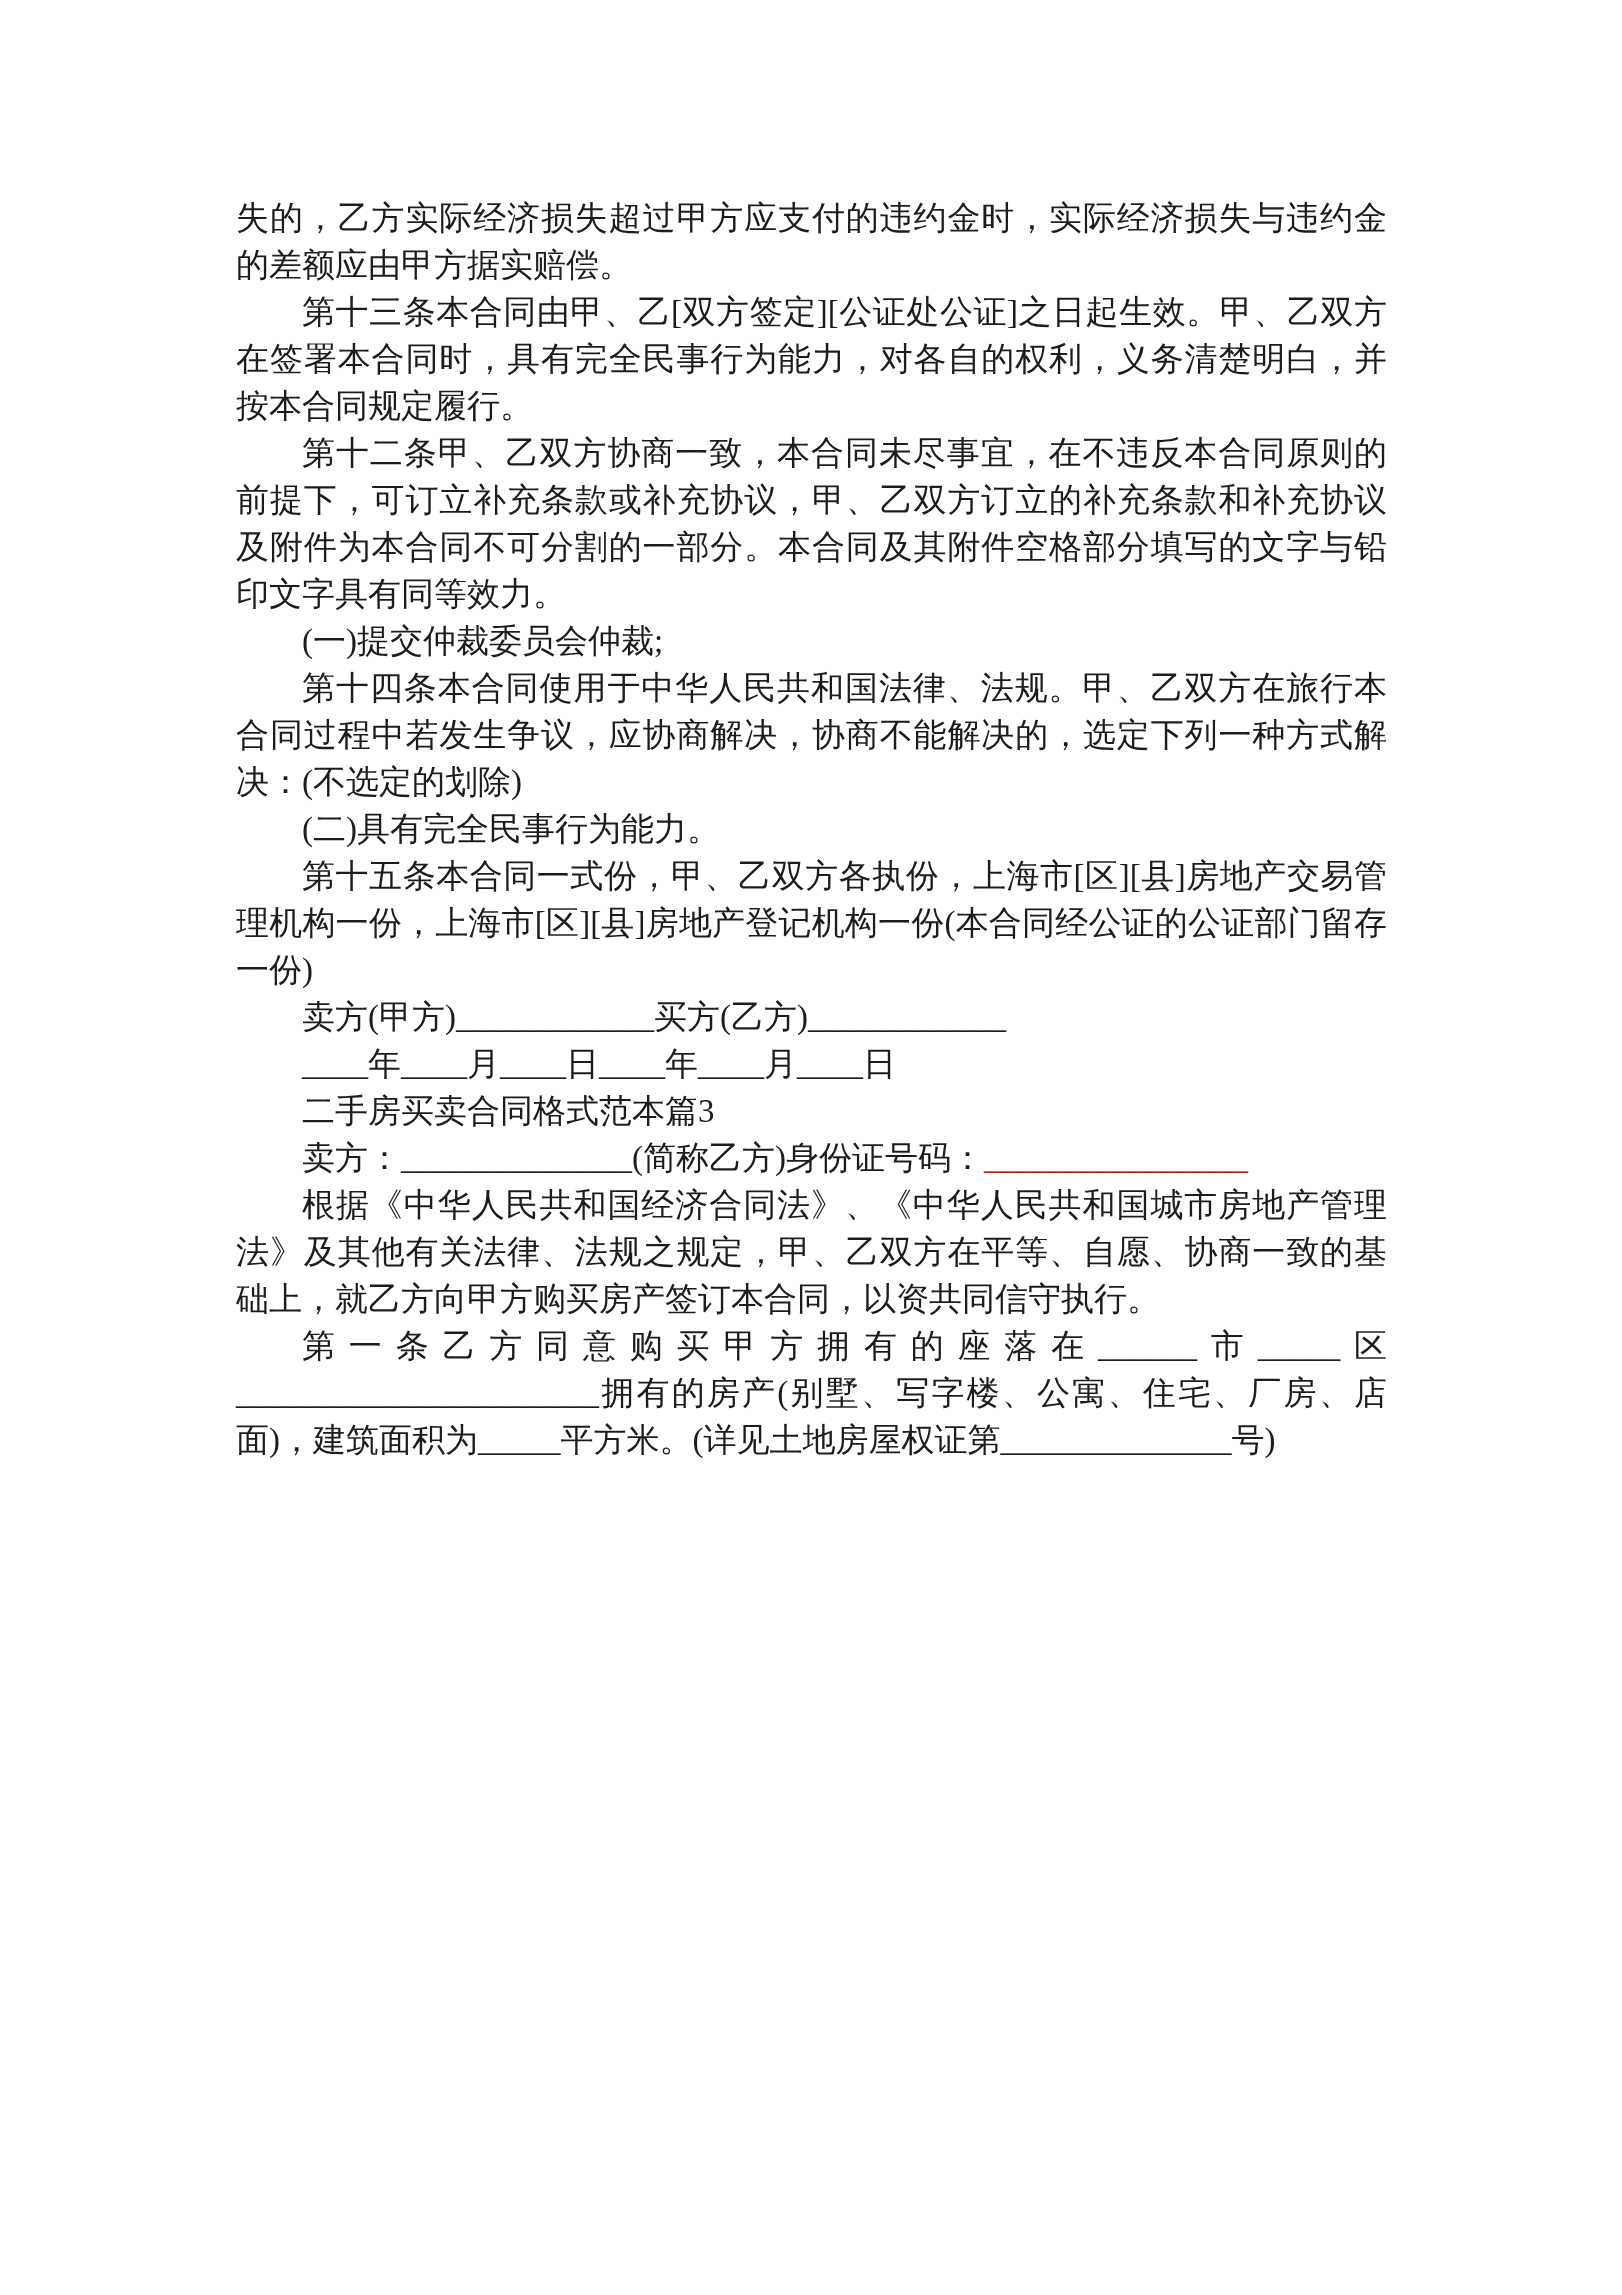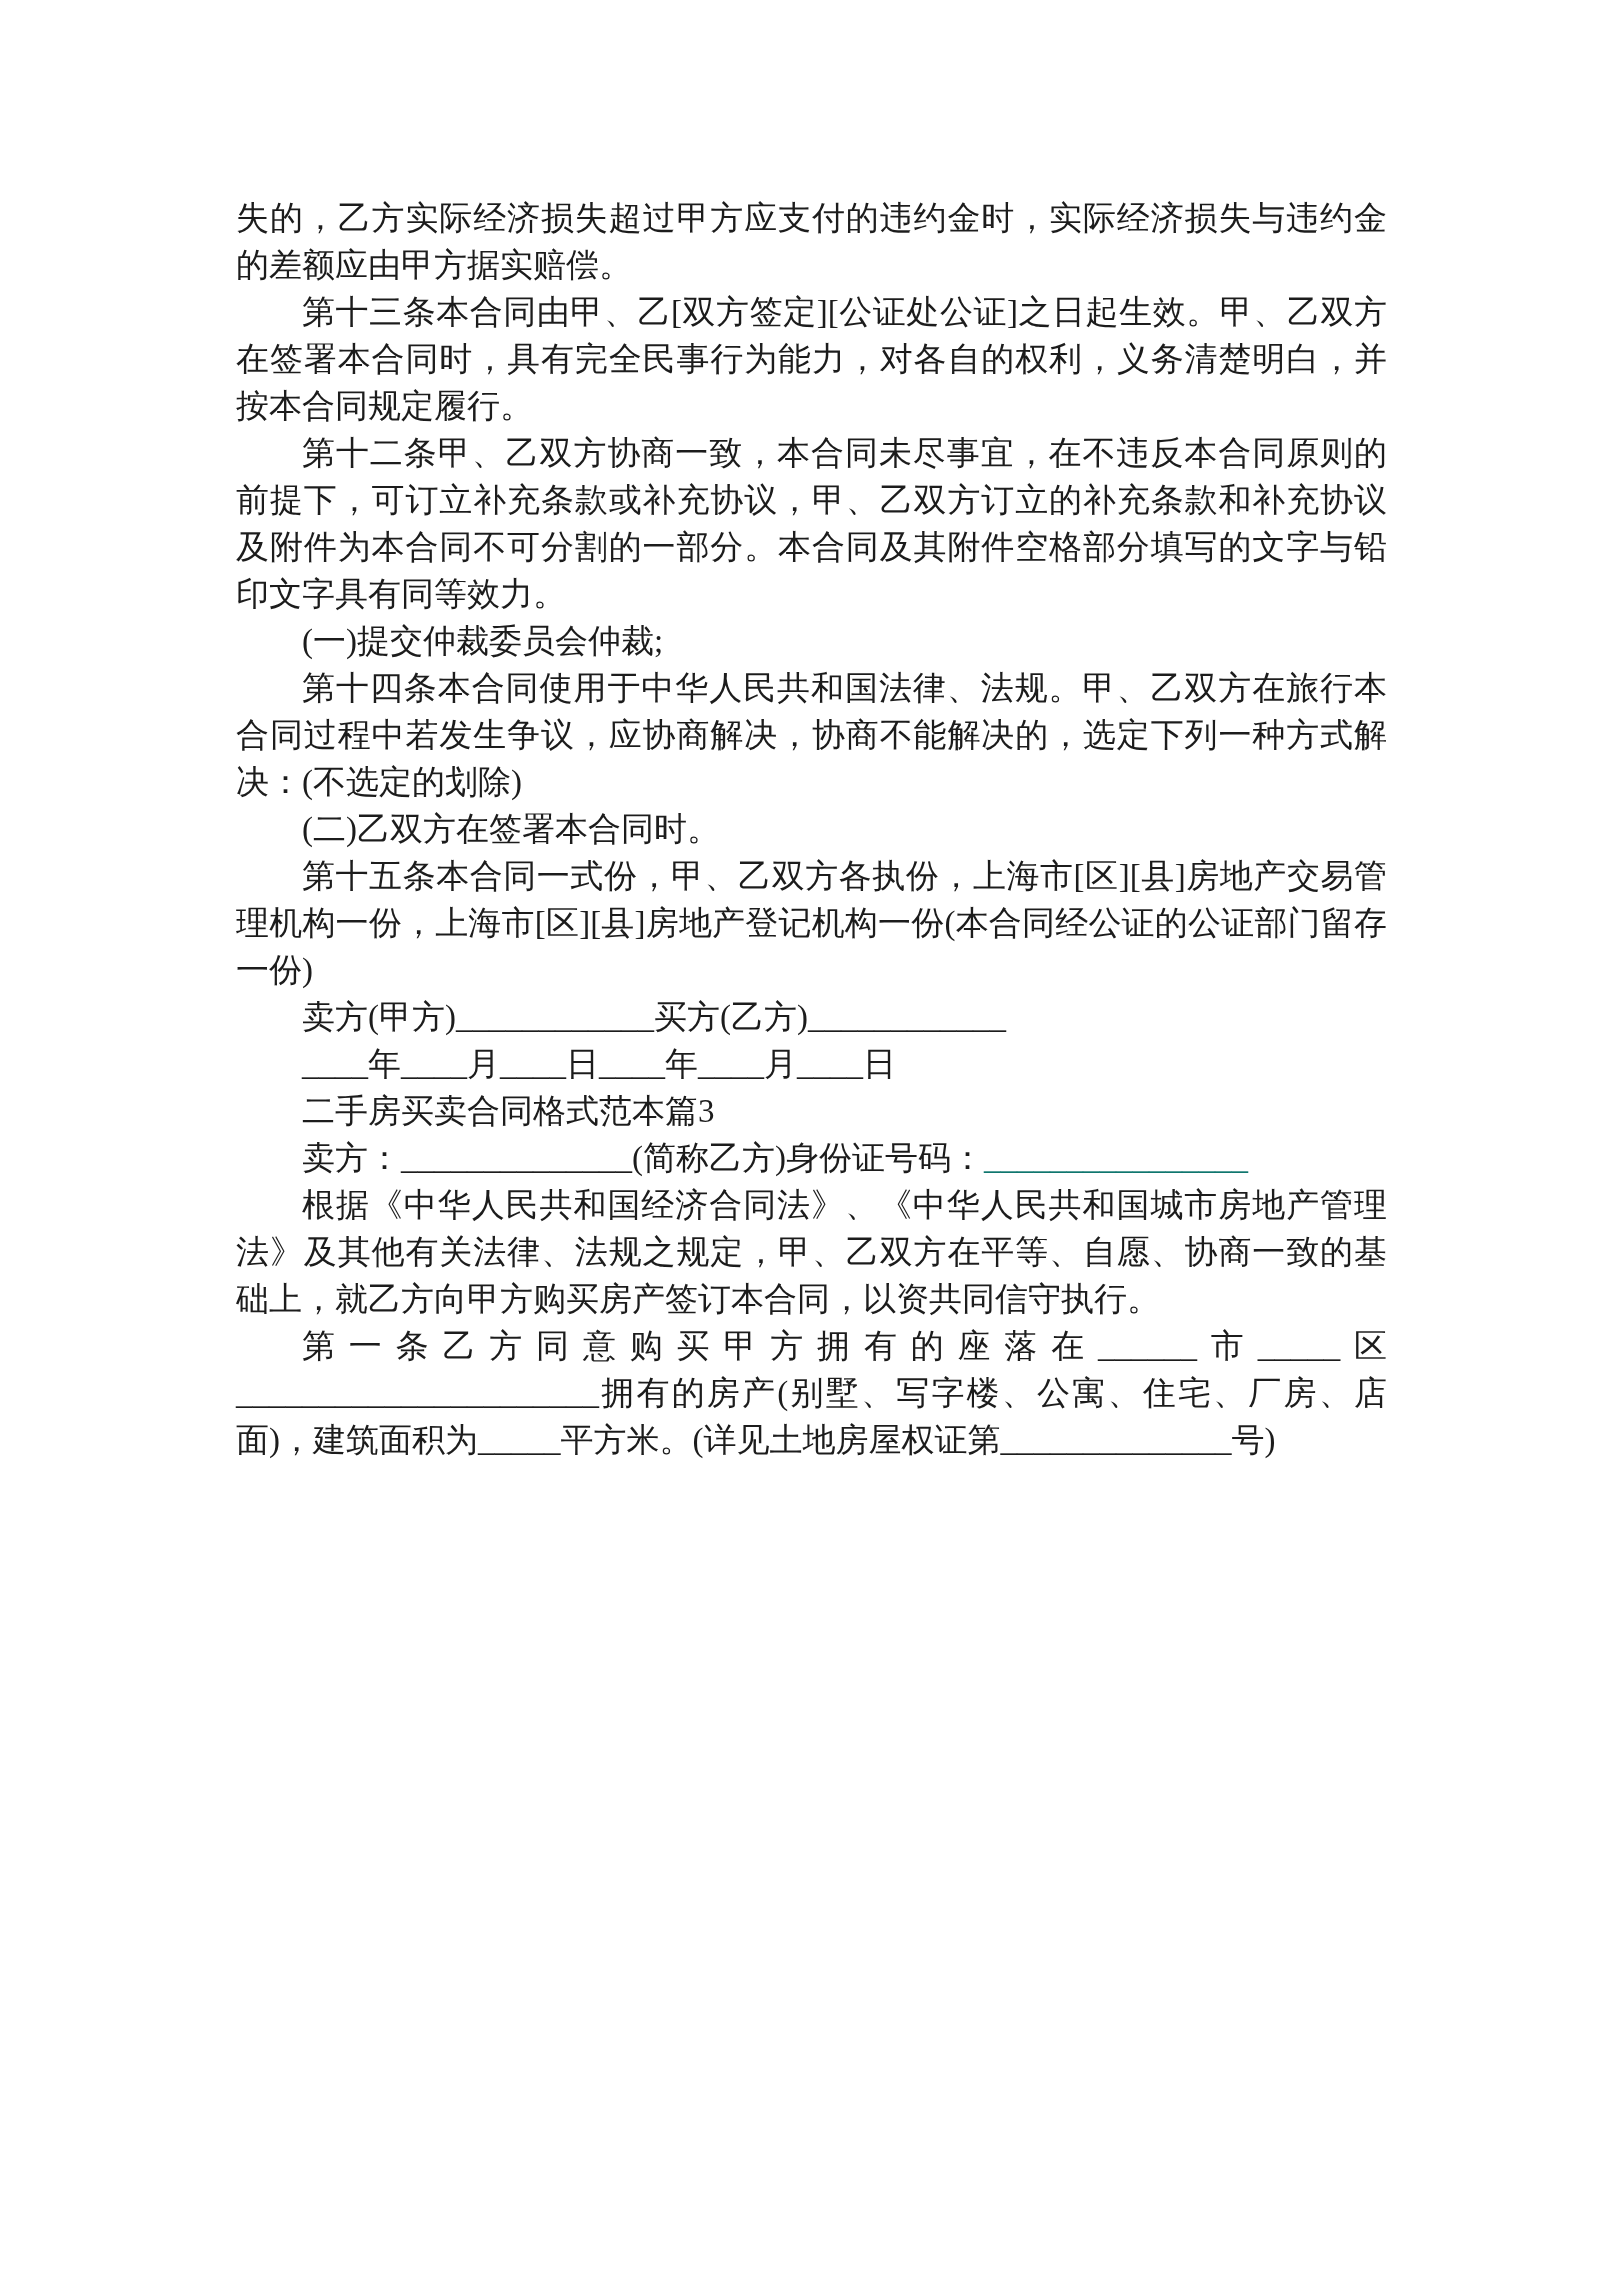--- a/index.html
+++ b/index.html
@@ -28,40 +28,40 @@
     word-break: normal;
   }
   .doc p {
     margin: 0;
     padding: 0;
   }
   .doc p.indent {
     text-indent: 2em;
   }
   .muted {
-    color: #0f766e;
+    color: #b91c1c;
   }
 </style>
 </head>
 <body>
 
 <div class="page">
   <div class="doc">
 
     <p>失的，乙方实际经济损失超过甲方应支付的违约金时，实际经济损失与违约金的差额应由甲方据实赔偿。</p>
 
     <p class="indent">第十三条本合同由甲、乙[双方签定][公证处公证]之日起生效。甲、乙双方在签署本合同时，具有完全民事行为能力，对各自的权利，义务清楚明白，并按本合同规定履行。</p>
 
     <p class="indent">第十二条甲、乙双方协商一致，本合同未尽事宜，在不违反本合同原则的前提下，可订立补充条款或补充协议，甲、乙双方订立的补充条款和补充协议及附件为本合同不可分割的一部分。本合同及其附件空格部分填写的文字与铅印文字具有同等效力。</p>
 
     <p class="indent">(一)提交仲裁委员会仲裁;</p>
 
     <p class="indent">第十四条本合同使用于中华人民共和国法律、法规。甲、乙双方在旅行本合同过程中若发生争议，应协商解决，协商不能解决的，选定下列一种方式解决：(不选定的划除)</p>
 
-    <p class="indent">(二)乙双方在签署本合同时。</p>
+    <p class="indent">(二)具有完全民事行为能力。</p>
 
     <p class="indent">第十五条本合同一式份，甲、乙双方各执份，上海市[区][县]房地产交易管理机构一份，上海市[区][县]房地产登记机构一份(本合同经公证的公证部门留存一份)</p>
 
     <p class="indent">卖方(甲方)____________买方(乙方)____________</p>
 
     <p class="indent">____年____月____日____年____月____日</p>
 
     <p class="indent">二手房买卖合同格式范本篇3</p>
 
     <p class="indent">

